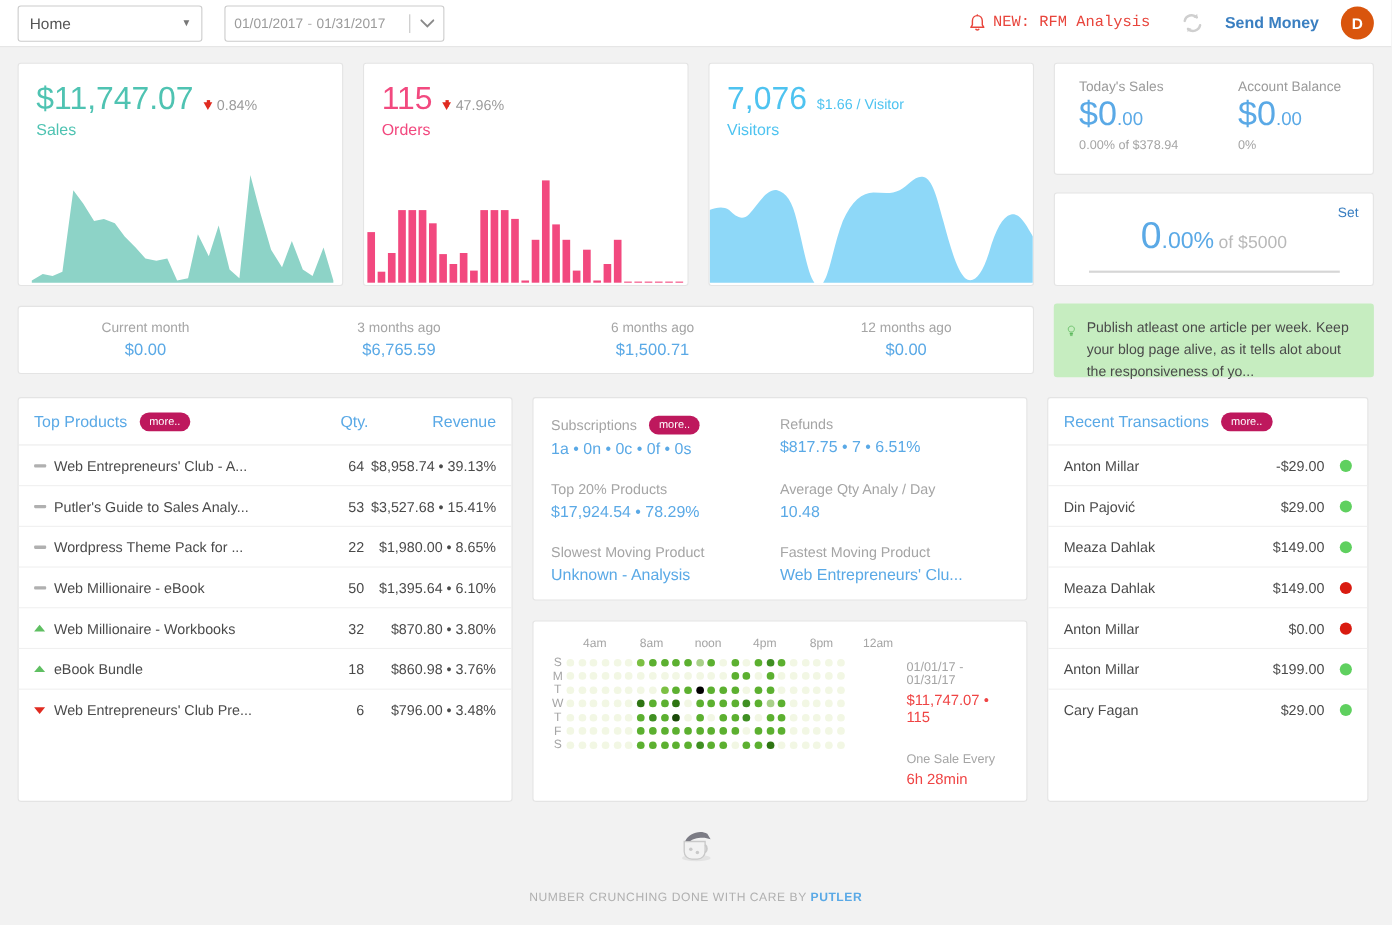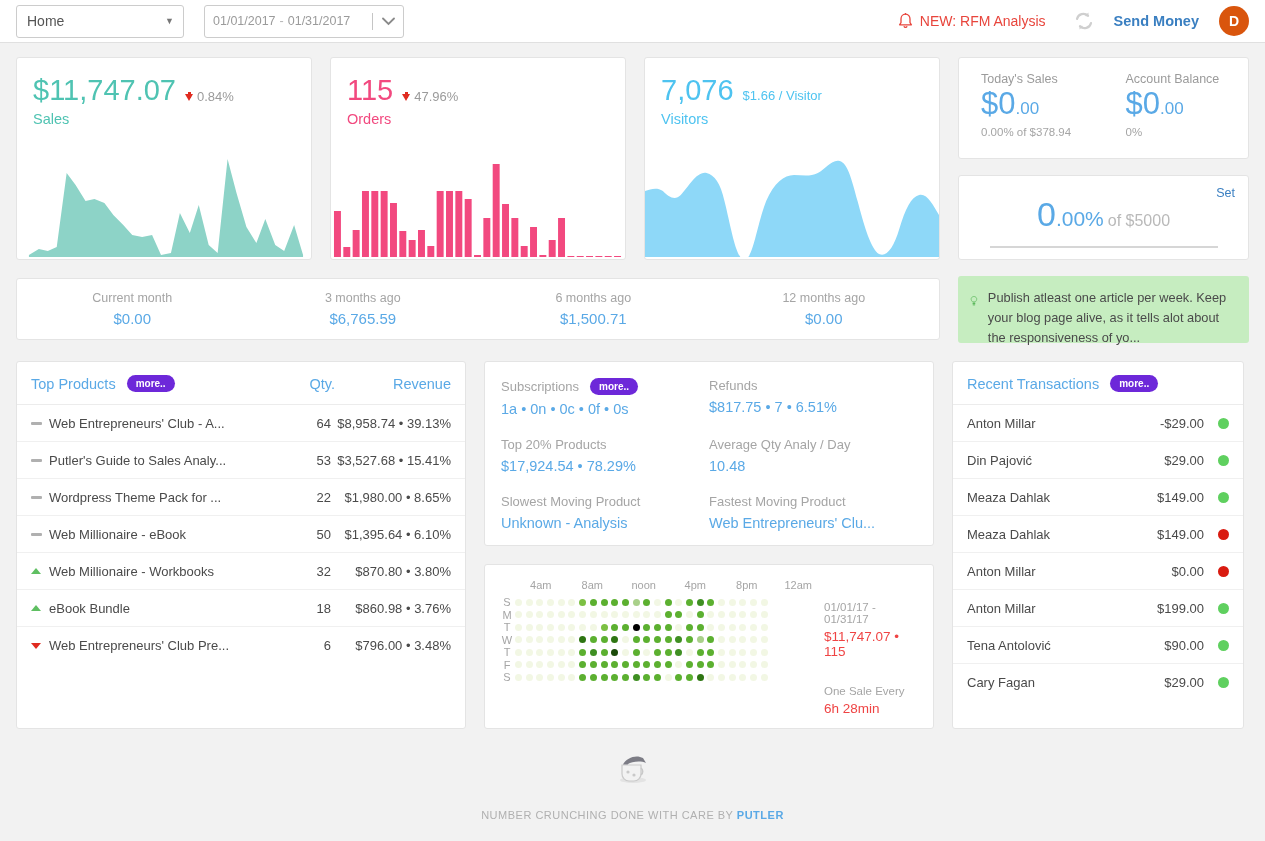--- a/index.html
+++ b/index.html
@@ -36,21 +36,21 @@
   }
   .date-sep { color: #b5b5b5; }
   .date-div {
     margin-left: auto; border-left: 1px solid #c5c5c5;
     height: 17px; padding-left: 9px; display: flex; align-items: center;
   }
   .date-div svg { display: block; }
   .spacer { flex: 1; }
   .notif {
     display: flex; align-items: center; gap: 7px;
-    color: #e8453c; font-size: 14px;
+    color: #e8453c; font-size: 14px; font-family: Liberation Mono, monospace;
   }
   .refresh-btn { margin: 0 20px 0 28px; display: flex; align-items: center; }
   .send-money { color: #3a7fc1; font-size: 14.5px; font-weight: bold; }
   .avatar {
     width: 30px; height: 30px; border-radius: 50%;
     background: #d9550d; color: #fff; margin-left: 20px;
     display: flex; align-items: center; justify-content: center;
     font-size: 14px; font-weight: bold;
   }
 
@@ -112,21 +112,21 @@
   .tip-text { font-size: 12.8px; color: #4a4a4a; line-height: 1.55; }
 
   
   .bottom { margin-top: 18px; display: flex; gap: 18px; }
   .panel-hd {
     display: flex; align-items: center; padding: 13px 14px 12px 14px;
     border-bottom: 1px solid #ececec;
   }
   .panel-title { font-size: 14.5px; color: #5aa9e6; }
   .more-pill {
-    background: #6d28d9; color: #fff; font-size: 10px; font-weight: bold;
+    background: #be185d; color: #fff; font-size: 10px; font-weight: normal;
     border-radius: 9px; padding: 3px 9px; margin-left: 11px; text-align: center;
   }
   .hd-right { margin-left: auto; display: flex; }
   .hd-qty { width: 60px; text-align: right; font-size: 14.5px; color: #5aa9e6; }
   .hd-rev { width: 116px; text-align: right; font-size: 14.5px; color: #5aa9e6; }
 
   .products { width: 450px; }
   .prow {
     display: flex; align-items: center; height: 37px;
     padding: 0 14px; border-bottom: 1px solid #f0f0f0; font-size: 13px;
@@ -710,25 +710,20 @@
             <span class="tname">Anton Millar</span>
             <span class="tamt">$0.00</span>
             <span class="tdot" style="background: rgb(217, 27, 16);"></span>
           </div>
           <div class="trow">
             <span class="tname">Anton Millar</span>
             <span class="tamt">$199.00</span>
             <span class="tdot" style="background: rgb(95, 208, 95);"></span>
           </div>
           <div class="trow">
-            <span class="tname">Tena Antolović</span>
-            <span class="tamt">$90.00</span>
-            <span class="tdot" style="background: rgb(95, 208, 95);"></span>
-          </div>
-          <div class="trow">
             <span class="tname">Cary Fagan</span>
             <span class="tamt">$29.00</span>
             <span class="tdot" style="background: rgb(95, 208, 95);"></span>
           </div>
         </div>
     </div>
   </div>
 
   <div class="footer">
     <svg width="38" height="34" viewBox="0 0 38 34">

